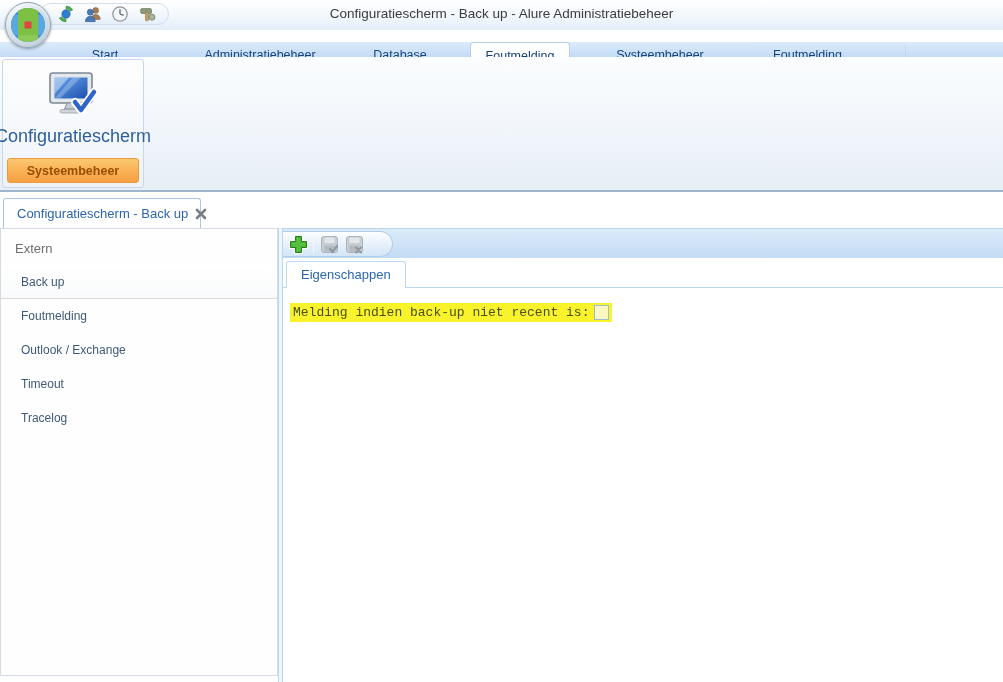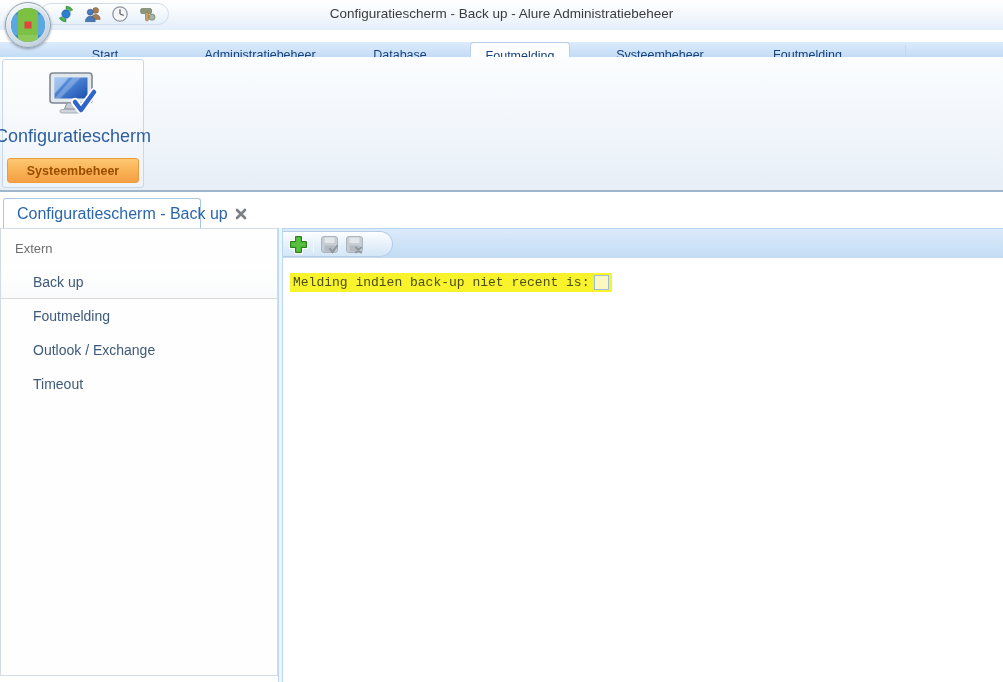--- a/index.html
+++ b/index.html
@@ -47,33 +47,33 @@
   .group-footer { margin:2px 4px 4px 4px; height:25px; line-height:24px; text-align:center;
     background:linear-gradient(180deg,#fdc873 0%,#f9b255 50%,#f5a045 100%);
     border:1px solid #ed9b3f; border-radius:3px;
     font-size:12.5px; font-weight:bold; color:#9a4e00; }
 
   
   .doc-strip { position:absolute; left:0; top:194px; width:1003px; height:34px; background:#ffffff; }
   .doc-tab { position:absolute; left:3px; top:4px; height:30px; width:198px;
     background:#ffffff; border:1px solid #a9c7e2; border-bottom:none; border-radius:3px 3px 0 0;
     display:flex; align-items:center; padding:0 8px 0 13px; cursor:pointer; }
-  .doc-tab .dlabel { font-size:16px; color:#2a66ad; white-space:nowrap; flex:1; }
+  .doc-tab .dlabel { font-size:13px; color:#2a66ad; white-space:nowrap; flex:1; }
   .doc-close { width:14px; height:14px; display:inline-flex; margin-left:6px; cursor:pointer; }
   .doc-close svg { width:14px; height:14px; }
 
   
   .main { position:absolute; left:0; top:228px; width:1003px; height:454px; background:#fff; }
   .sidebar { position:absolute; left:0; top:0; width:278px; height:448px; background:#fefefe;
     border:1px solid #d4dbe2; }
   .side-header { padding:12px 0 6px 14px; font-size:13px; color:#6e6e6e; }
   .side-sep { height:1px; margin:2px 6px 0 6px;
     background:linear-gradient(90deg, rgba(150,150,150,0) 0%, rgba(140,140,140,.55) 18%, rgba(150,150,150,.18) 75%, rgba(150,150,150,0) 100%);
     border-bottom:1px solid rgba(255,255,255,.9); }
-  .side-item { height:34px; line-height:34px; padding-left:32px; font-size:14px; color:#3e5a78; cursor:pointer; white-space:nowrap; }
+  .side-item { height:34px; line-height:34px; padding-left:20px; font-size:12px; color:#3e5a78; cursor:pointer; white-space:nowrap; }
   .side-item.selected {
     background:linear-gradient(180deg, rgba(255,255,255,.9), rgba(244,246,248,.5));
     border-bottom:1px solid rgba(150,150,150,.35); }
   .splitter { position:absolute; left:278px; top:0; width:5px; height:454px;
     background:#eef6fd; border-left:1px solid #bcd8f1; border-right:1px solid #bcd8f1; cursor:col-resize; }
   .content { position:absolute; left:283px; top:0; width:720px; height:454px; background:#fff; }
 
   
   .toolbar { position:relative; width:100%; height:30px;
     background:linear-gradient(180deg,#dcebfa 0%,#cfe3f7 50%,#c3dbf4 100%);
@@ -203,20 +203,21 @@
 
   <div class="main">
 
     <div class="sidebar">
       <div class="side-header">Extern</div>
       <div class="side-sep"></div>
       <div class="side-item selected">Back up</div>
       <div class="side-item">Foutmelding</div>
       <div class="side-item">Outlook / Exchange</div>
       <div class="side-item">Timeout</div>
+      <div class="side-item">Tracelog</div>
     </div>
 
     <div class="splitter"></div>
 
     <div class="content">
 
       <div class="toolbar">
         <div class="tool-capsule">
           <span class="tool-btn">
             <svg viewBox="0 0 19 19">
@@ -238,20 +239,23 @@
             <svg viewBox="0 0 19 19">
               <rect x="1.5" y="1.5" width="16" height="16" rx="2.5" fill="#c6ccd3" stroke="#a9b0b8"></rect>
               <rect x="4.5" y="2.5" width="10" height="5.5" rx="1" fill="#e3e7ea"></rect>
               <rect x="4.5" y="10.5" width="10" height="6" fill="#b2b8bf"></rect>
               <path d="M11 12.5 l5 5 M16 12.5 l-5 5" stroke="#8c949c" stroke-width="2" stroke-linecap="round"></path>
             </svg>
           </span>
         </div>
       </div>
 
+      <div class="ctab-strip">
+        <div class="ctab">Eigenschappen</div>
+      </div>
 
       <div class="content-body">
         <div class="field-row">
           <span class="hl">
             <span class="hl-label">Melding indien back-up niet recent is:</span>
             <span class="checkbox"></span>
           </span>
         </div>
       </div>
 

